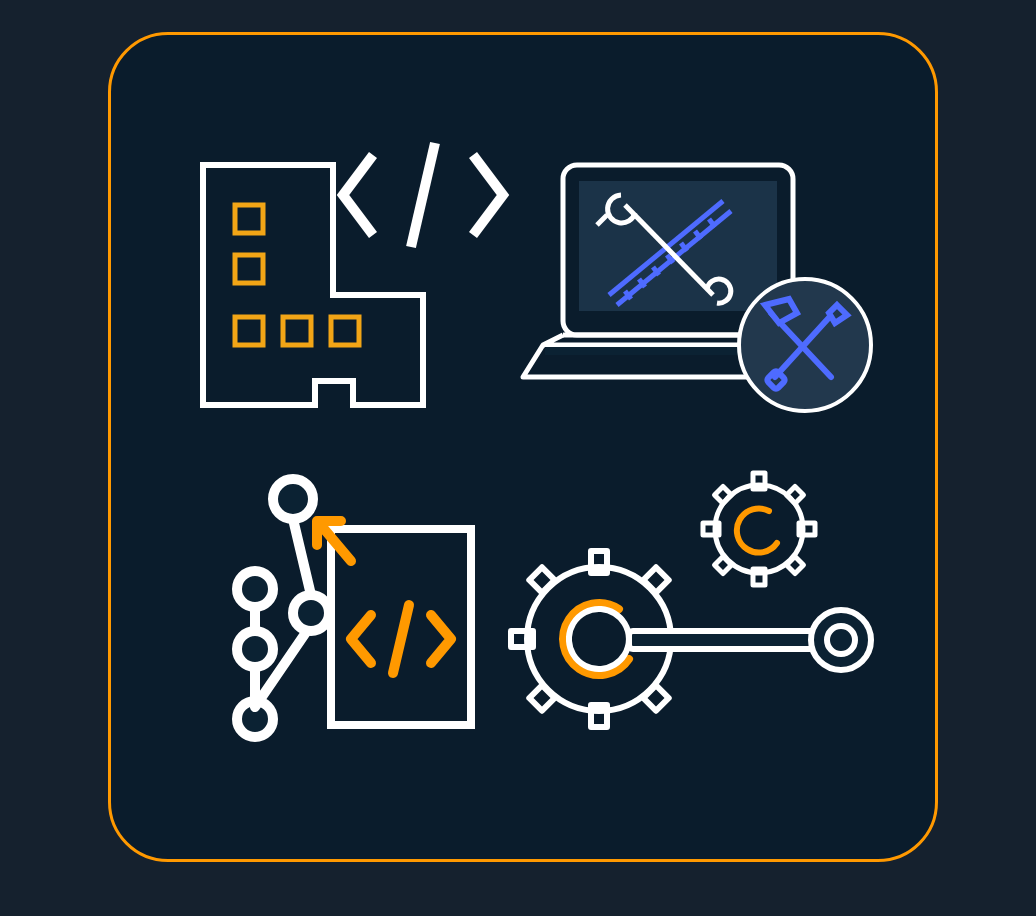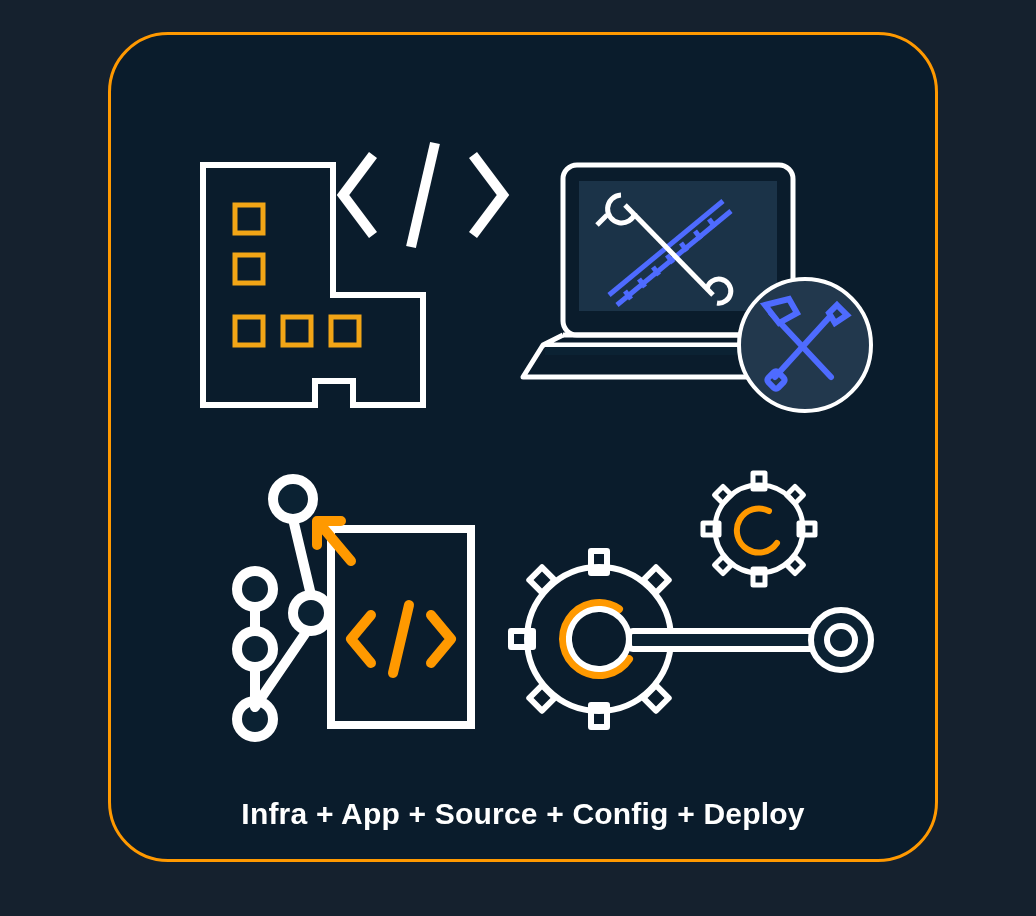--- a/index.html
+++ b/index.html
@@ -184,14 +184,13 @@
         <path d="M100 182 a30 30 0 1 0 0 -4 Z" fill="none"></path>
 
         <rect x="160" y="172" width="190" height="18" rx="4"></rect>
 
         <circle cx="372" cy="181" r="30" fill="#0b2233"></circle>
         <circle cx="372" cy="181" r="14" fill="#0b2233"></circle>
       </g>
     </svg>
   </div>
 
-  <div class="caption">Infra + App + Source + Config + Deploy</div>
 </div>
 
 </body></html>

